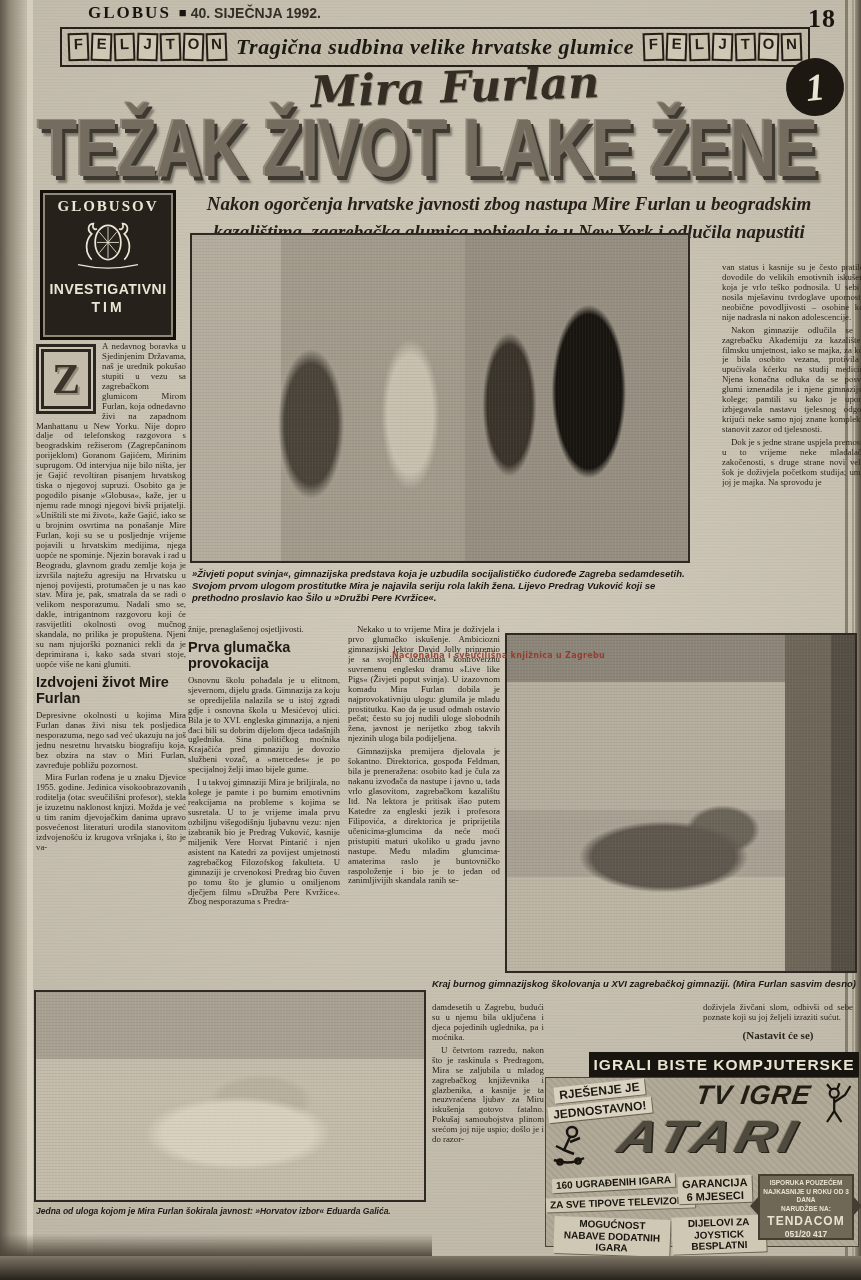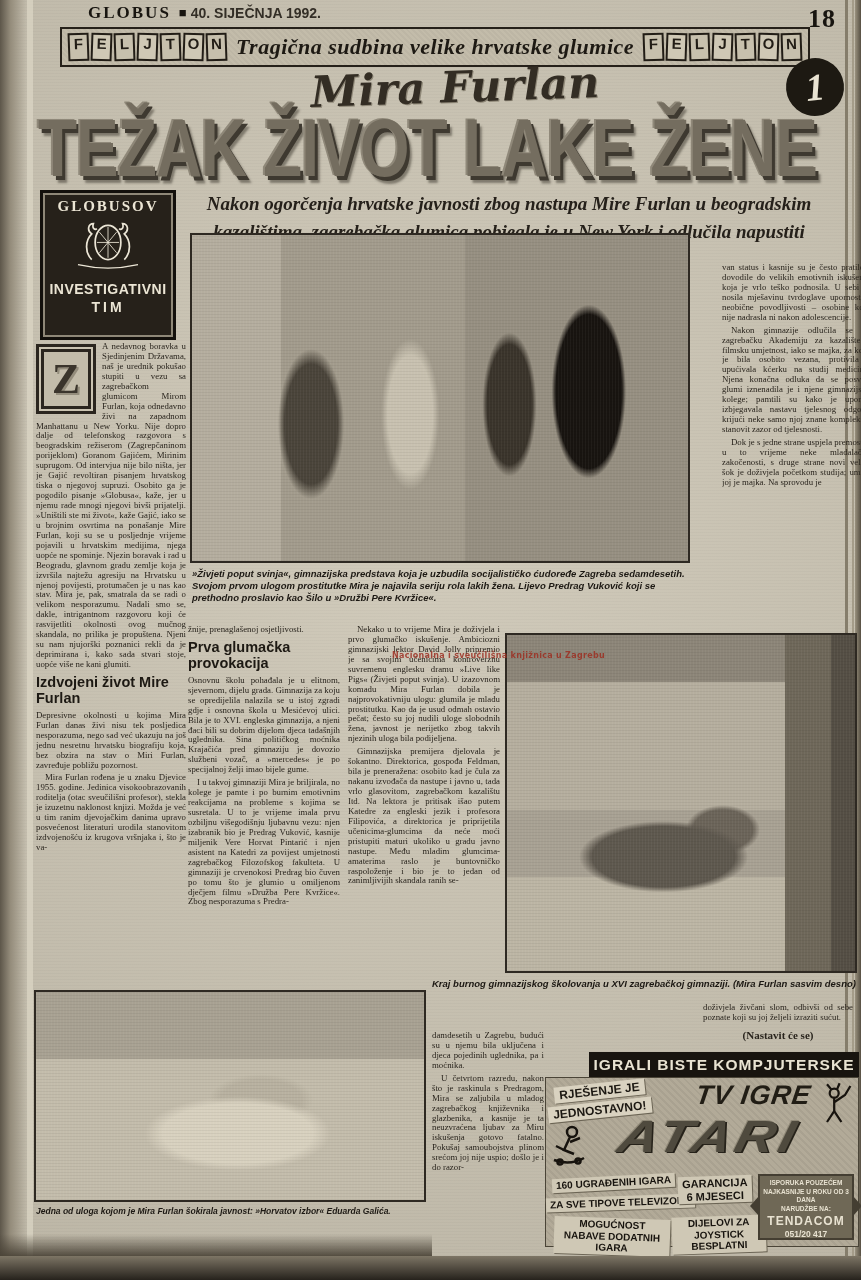--- a/index.html
+++ b/index.html
@@ -202,21 +202,21 @@
     <p>Nakon gimnazije odlučila se za zagrebačku Akademiju za kazalište i filmsku umjetnost, iako se majka, za koju je bila osobito vezana, protivila i upućivala kćerku na studij medicine. Njena konačna odluka da se posveti glumi iznenadila je i njene gimnazijske kolege; pamtili su kako je uporno izbjegavala nastavu tjelesnog odgoja, krijući neke samo njoj znane komplekse, stanovit zazor od tjelesnosti.</p>
     <p>Dok je s jedne strane uspjela premostiti u to vrijeme neke mladalačke zakočenosti, s druge strane novi veliki šok je doživjela početkom studija; umrla joj je majka. Na sprovodu je</p>
   </div>
 
   <div class="photo photo2" style="left:505px;top:633px;width:352px;height:340px;">
     <div class="grain"></div>
   </div>
   <div class="watermark" style="left:392px;top:641px;margin-top:10px;">Nacionalna i sveučilišna knjižnica u Zagrebu</div>
   <div class="caption" style="left:432px;top:978px;width:428px;">Kraj burnog gimnazijskog školovanja u XVI zagrebačkoj gimnaziji. (Mira Furlan sasvim desno)</div>
 
-  <div class="col" style="left:432px;top:1003px;width:112px;height:250px;margin-top:28px;">
+  <div class="col" style="left:432px;top:1003px;width:112px;height:250px;">
     <p class="noindent">damdesetih u Zagrebu, budući su u njemu bila uključena i djeca pojedinih uglednika, pa i moćnika.</p>
     <p>U četvrtom razredu, nakon što je raskinula s Predragom, Mira se zaljubila u mladog zagrebačkog književnika i glazbenika, a kasnije je ta neuzvraćena ljubav za Miru iskušenja gotovo fatalno. Pokušaj samoubojstva plinom srećom joj nije uspio; došlo je i do razor-</p>
   </div>
   <div class="col" style="left:703px;top:1003px;width:150px;height:72px;">
     <p class="noindent">doživjela živčani slom, odbivši od sebe poznate koji su joj željeli izraziti sućut.</p>
     <div class="continued-note">(Nastavit će se)</div>
   </div>
   <div class="rule" style="left:700px;top:1080px;width:156px;height:2px;"></div>
 
   <div class="photo photo3" style="left:34px;top:990px;width:392px;height:212px;">

